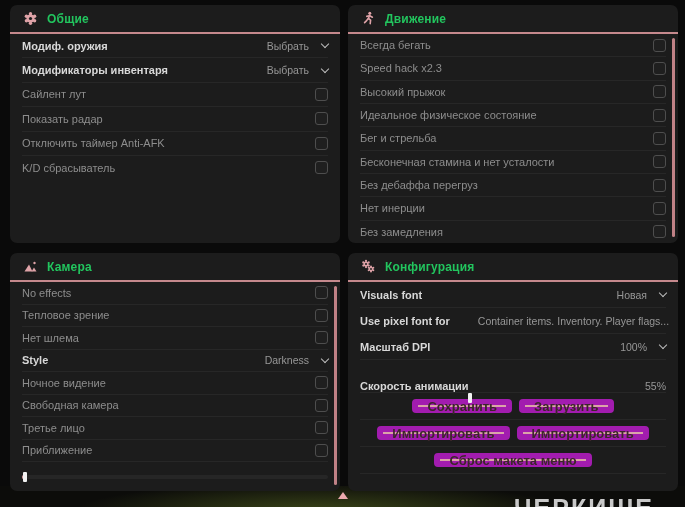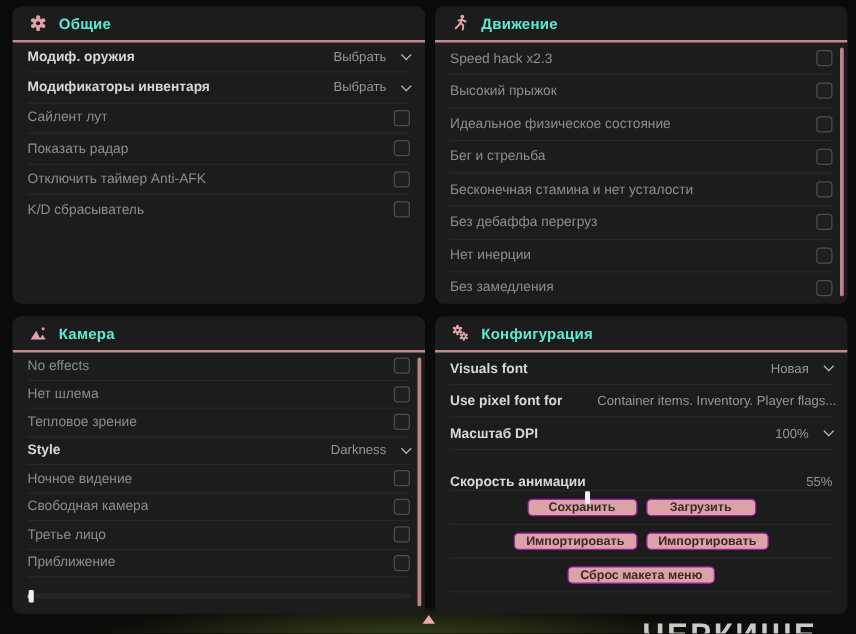--- a/index.html
+++ b/index.html
@@ -11,21 +11,21 @@
          overflow:hidden;}
   .loc{position:absolute;left:514px;top:8px;font-size:25px;font-weight:700;letter-spacing:2px;color:#c9c9c9;white-space:nowrap;}
   .cursor{position:absolute;left:338px;top:492px;width:0;height:0;
           border-left:5px solid transparent;border-right:5px solid transparent;border-bottom:7px solid #eba9ae;}
   
   .panel{position:absolute;width:330px;height:238px;background:#1c1c1c;border-radius:7px;overflow:hidden;}
   #p-general{left:10px;top:5px;} #p-movement{left:348px;top:5px;}
   #p-camera{left:10px;top:253px;} #p-config{left:348px;top:253px;}
   .hdr{display:flex;align-items:center;height:27px;padding:0 13px;gap:9px;border-bottom:2px solid #c5898d;}
   .icon{width:15px;height:15px;flex:none;display:block;}
-  .title{font-size:12px;font-weight:700;color:#5eead4;letter-spacing:.2px;}
+  .title{font-size:12px;font-weight:700;color:#22c55e;letter-spacing:.2px;}
   .rows{padding:0 12px;display:flex;flex-direction:column;}
   .fill{height:209px;}
   .row{display:flex;align-items:center;justify-content:space-between;border-bottom:1px solid #272727;min-height:0;}
   .row.h{height:23.4px;flex:none;}
   .row.f{flex:1;}
   .row:last-child{border-bottom:none;}
   .lbl{font-size:11px;color:#8d8d8d;white-space:nowrap;}
   .lbl.strong{color:#d8d8d8;font-weight:600;}
   .ctrl{display:flex;align-items:center;gap:13px;padding-left:28px;}
   .ddval{font-size:10.5px;color:#979797;white-space:nowrap;}
@@ -38,22 +38,22 @@
   .slider .sfill{position:absolute;left:0;top:0;height:100%;background:#cf9297;border-radius:2px;}
   .slider .thumb{position:absolute;top:-3px;width:4px;height:10px;background:#f2f2f2;border-radius:1px;}
   .colrow{display:flex;flex-direction:column;justify-content:center;gap:4px;border-bottom:1px solid #272727;}
   .colrow .top{display:flex;align-items:center;justify-content:space-between;margin-top:24px;}
   .fovrow{flex:1.35;border-bottom:none;}
   .speedrow{height:32px;flex:none;}
   
   .row.cfg{height:25px;flex:none;}
   .btnrow{display:flex;align-items:center;justify-content:center;gap:7px;height:26px;flex:none;border-bottom:1px solid #272727;}
   .btn{min-width:72px;height:14px;padding:0 9px;display:flex;align-items:center;justify-content:center;
-       background:#dba3a8;color:#3c272a;font-size:10px;font-weight:700;border-radius:4px;
-       border:1px solid #a21caf;box-sizing:border-box;white-space:nowrap;cursor:pointer;}
+       background:#dba3a8;color:#3c272a;font-size:13px;font-weight:700;border-radius:4px;
+       border:6px solid #a21caf;box-sizing:border-box;white-space:nowrap;cursor:pointer;}
 </style>
 </head>
 <body>
 
 <div class="stage">
 
   <div class="scene">
     <div class="loc">ЧЕРКИШЕ</div>
   </div>
 
@@ -116,20 +116,24 @@
             <path d="M7.4 7.4 L9.6 9.2 L9.2 12.6"></path>
           <path d="M7.4 7.4 L5.6 9.6 L3.6 11.6"></path>
             <path d="M8.6 4.8 L11.4 6.2"></path>
             <path d="M8.6 4.8 L5.8 5.4"></path>
         </g>
       </svg>
       <span class="title">Движение</span>
     </div>
     <div class="rows fill">
       <div class="row f">
+        <span class="lbl">Всегда бегать</span>
+        <span class="cb"></span>
+      </div>
+      <div class="row f">
         <span class="lbl">Speed hack x2.3</span>
         <span class="cb"></span>
       </div>
       <div class="row f">
         <span class="lbl">Высокий прыжок</span>
         <span class="cb"></span>
       </div>
       <div class="row f">
         <span class="lbl">Идеальное физическое состояние</span>
         <span class="cb"></span>
@@ -166,25 +170,25 @@
           <circle cx="11.5" cy="4" r="1.2"></circle>
       </svg>
       <span class="title">Камера</span>
     </div>
     <div class="rows fill">
       <div class="row f">
         <span class="lbl">No effects</span>
         <span class="cb"></span>
       </div>
       <div class="row f">
+        <span class="lbl">Тепловое зрение</span>
+        <span class="cb"></span>
+      </div>
+      <div class="row f">
         <span class="lbl">Нет шлема</span>
-        <span class="cb"></span>
-      </div>
-      <div class="row f">
-        <span class="lbl">Тепловое зрение</span>
         <span class="cb"></span>
       </div>
       <div class="row f">
         <span class="lbl strong">Style</span>
         <span class="ctrl">
           <span class="ddval">Darkness</span>
           <span class="chev"></span>
         </span>
       </div>
       <div class="row f">

